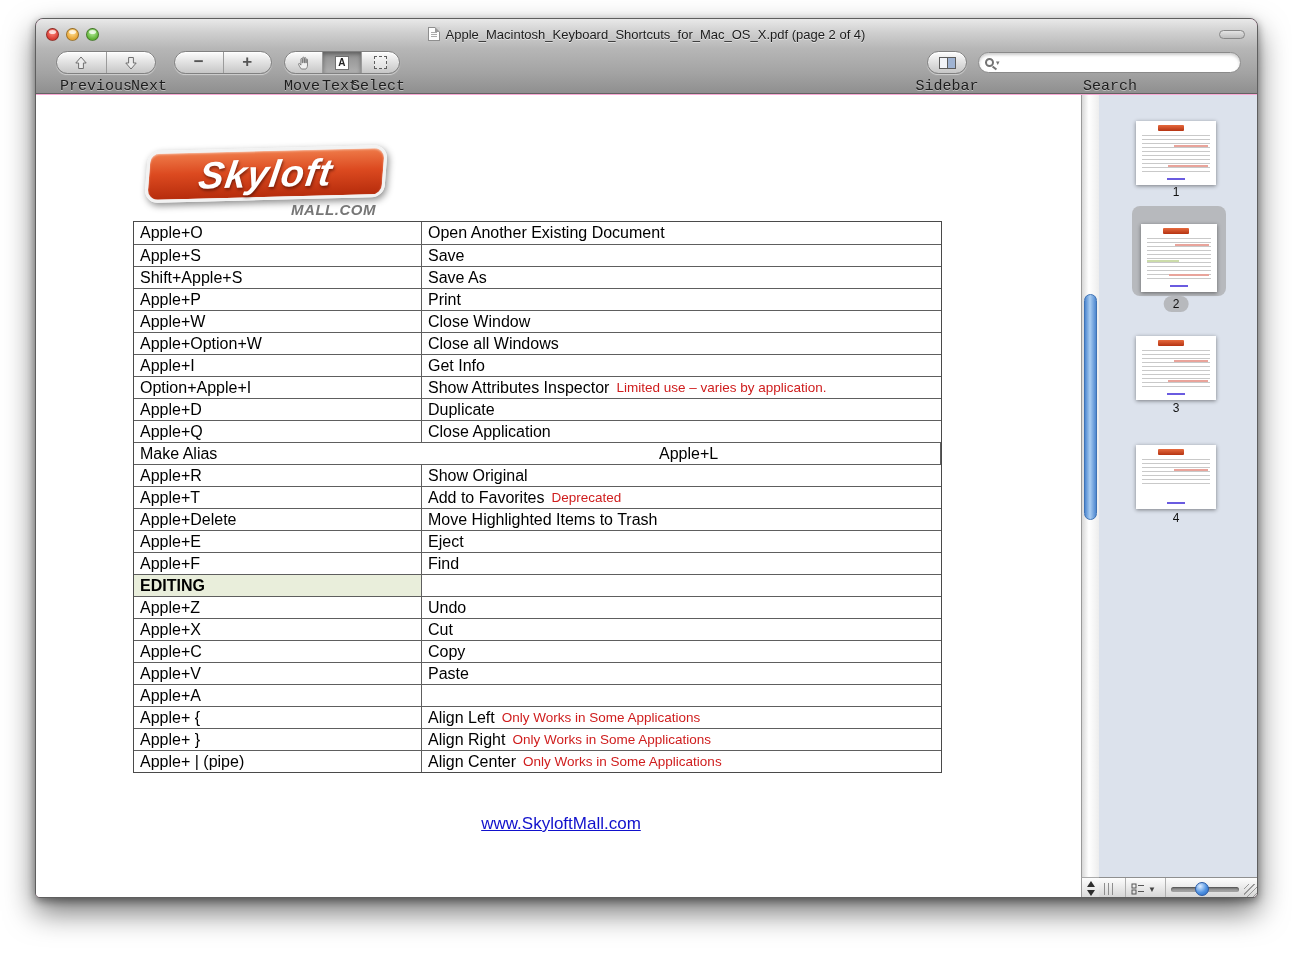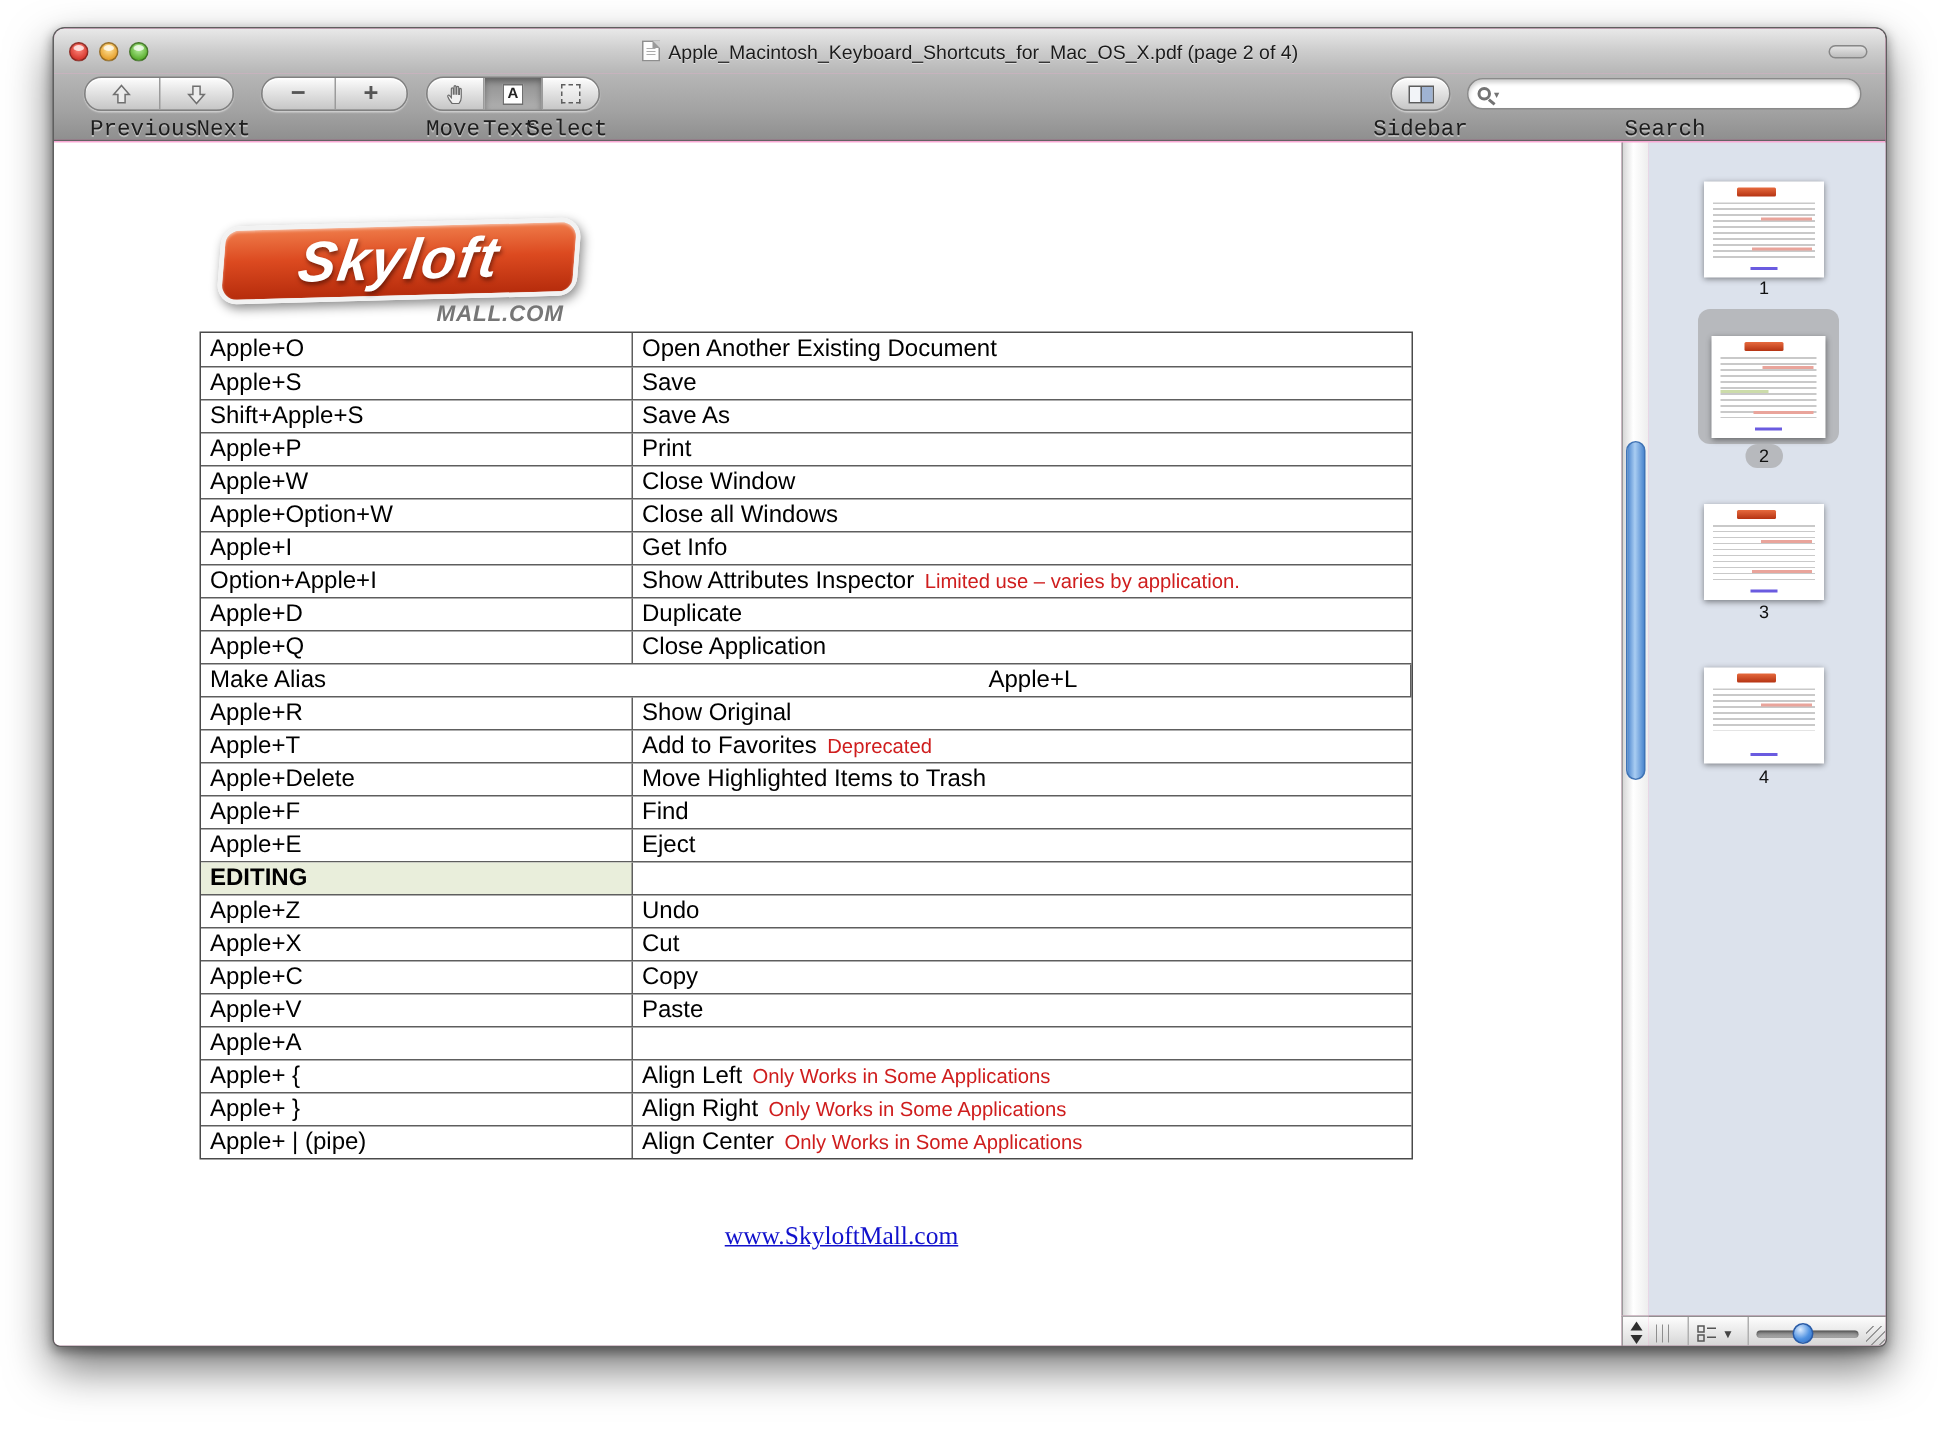--- a/index.html
+++ b/index.html
@@ -111,21 +111,21 @@
   .trow { display:flex; height:22px; border-top:1px solid #5e5e5e; font-size:16px; color:#000; }
   .trow:first-child { border-top:none; }
   .cell { display:flex; align-items:center; overflow:hidden; white-space:nowrap; }
   .cell.key { width:288px; border-right:1px solid #5e5e5e; padding-left:6px; }
   .cell.act { flex:1; padding-left:6px; }
   .trow.section .cell.key { background:#e9eedb; font-weight:bold; }
   .note { color:#cf1d1d; font-size:13.5px; margin-left:7px; }
   .note:empty { margin-left:0; }
 
   .doclink-wrap { position:absolute; left:395px; top:719px; width:260px; text-align:center; }
-  .doclink { font-family:Liberation Serif, serif; font-size:17px; color:#1111cc; text-decoration:underline; }
+  .doclink { font-family:Liberation Sans, sans-serif; font-size:17px; color:#1111cc; text-decoration:underline; }
 
   svg { display:block; }
 </style>
 </head>
 <body>
 
 <div class="window">
 
   <div class="titlebar">
     <div class="tl red"></div>
@@ -328,33 +328,33 @@
             <div class="cell key">
               <span>Apple+Delete</span>
             </div>
             <div class="cell act">
               <span>Move Highlighted Items to Trash</span>
               <span class="note"></span>
             </div>
           </div>
         <div class="trow">
             <div class="cell key">
+              <span>Apple+E</span>
+            </div>
+            <div class="cell act">
+              <span>Eject</span>
+              <span class="note"></span>
+            </div>
+          </div>
+        <div class="trow">
+            <div class="cell key">
               <span>Apple+F</span>
             </div>
             <div class="cell act">
               <span>Find</span>
-              <span class="note"></span>
-            </div>
-          </div>
-        <div class="trow">
-            <div class="cell key">
-              <span>Apple+E</span>
-            </div>
-            <div class="cell act">
-              <span>Eject</span>
               <span class="note"></span>
             </div>
           </div>
         <div class="trow section">
             <div class="cell key">
               <span>EDITING</span>
             </div>
             <div class="cell act">
               <span></span>
               <span class="note"></span>

